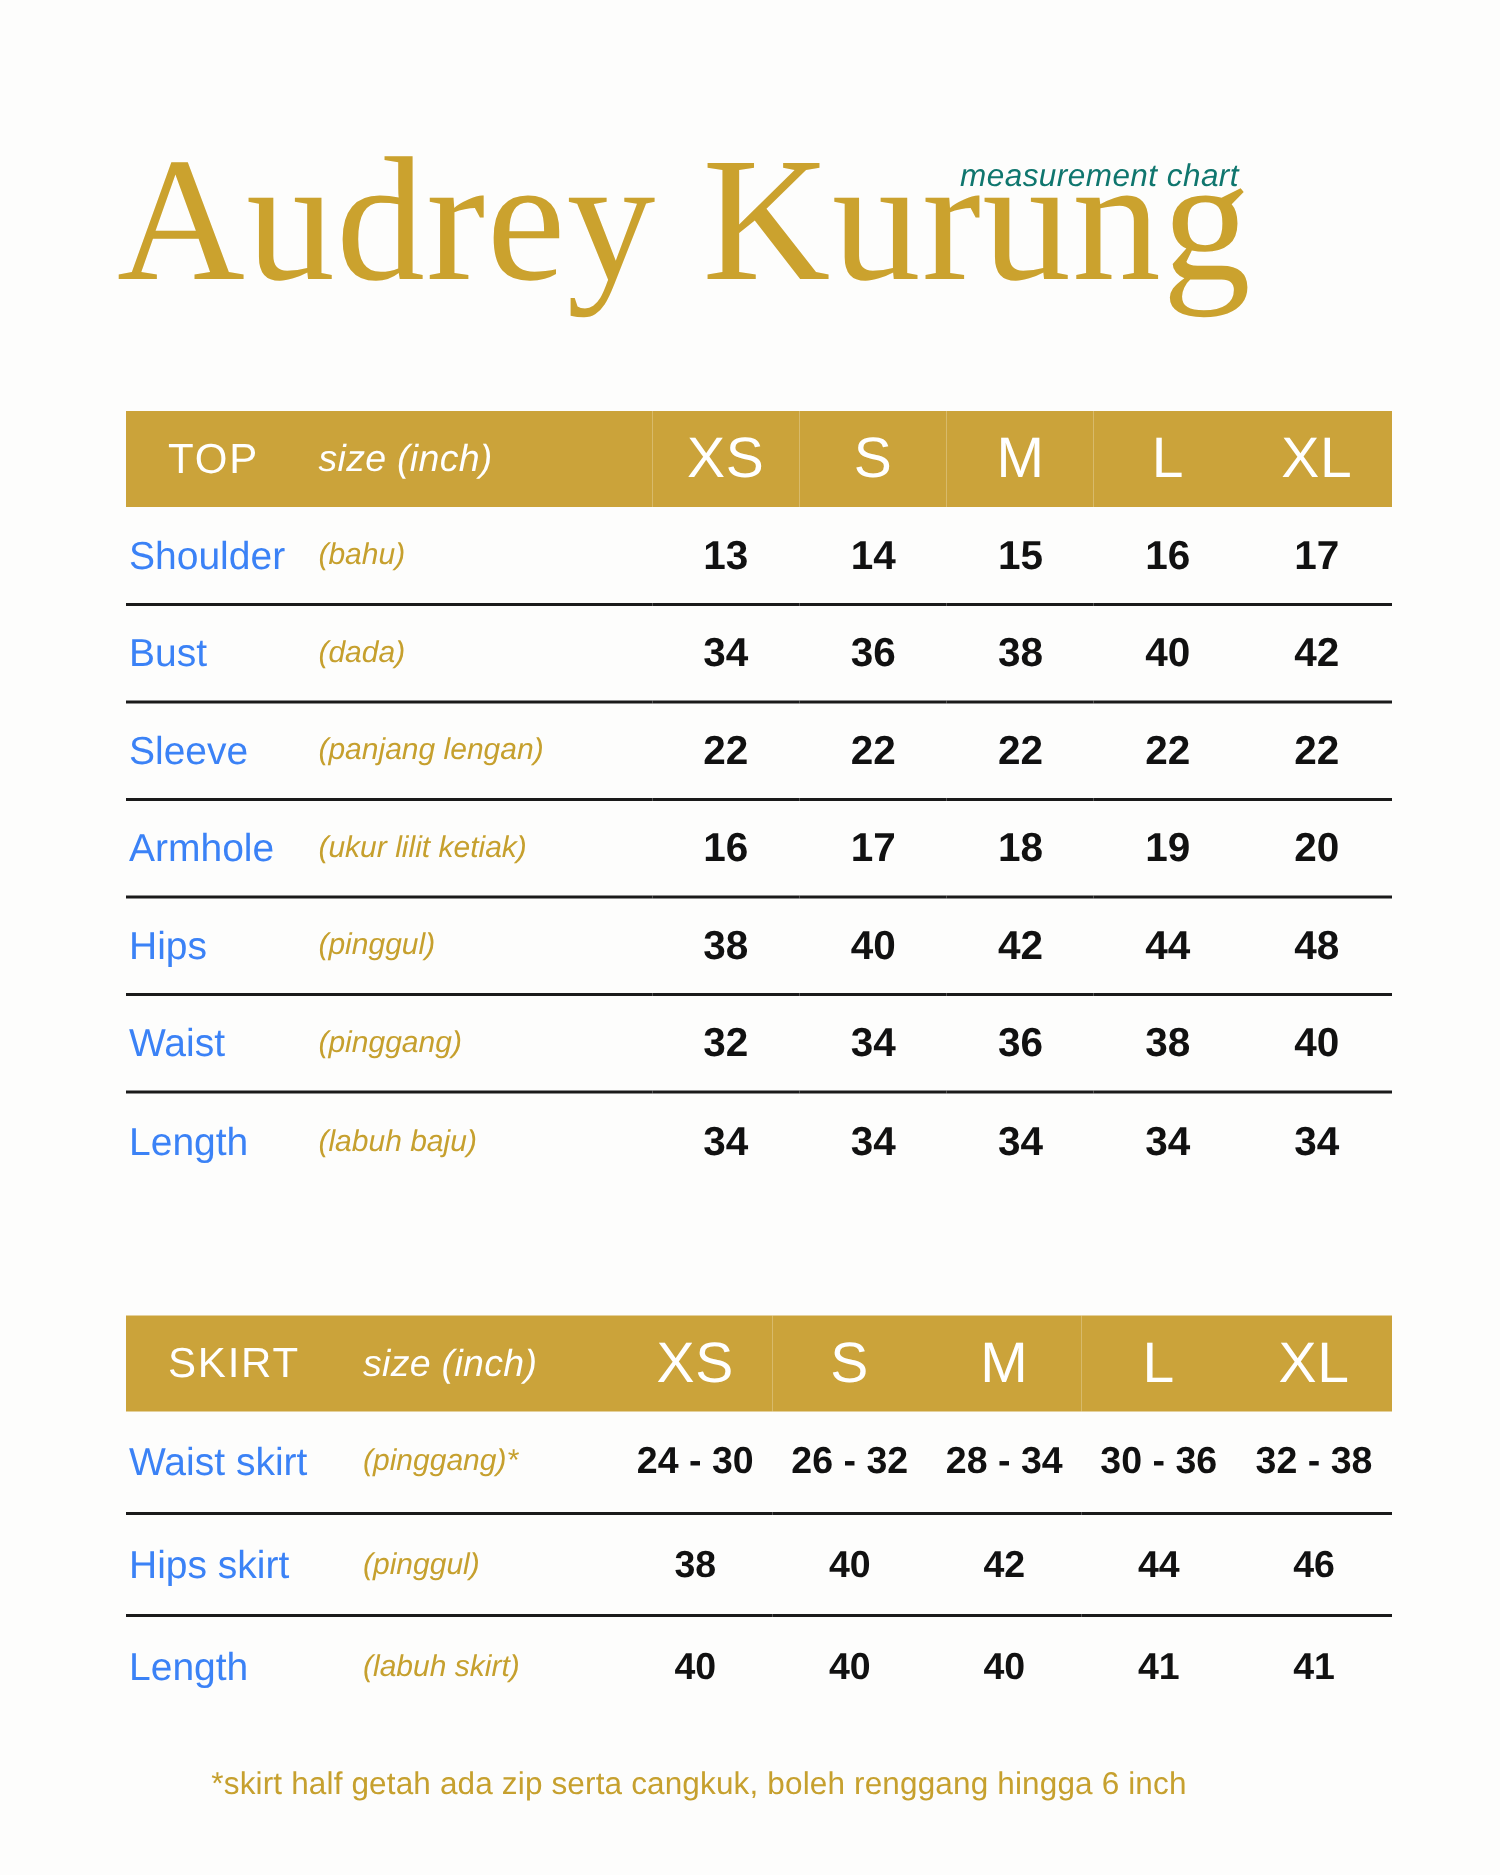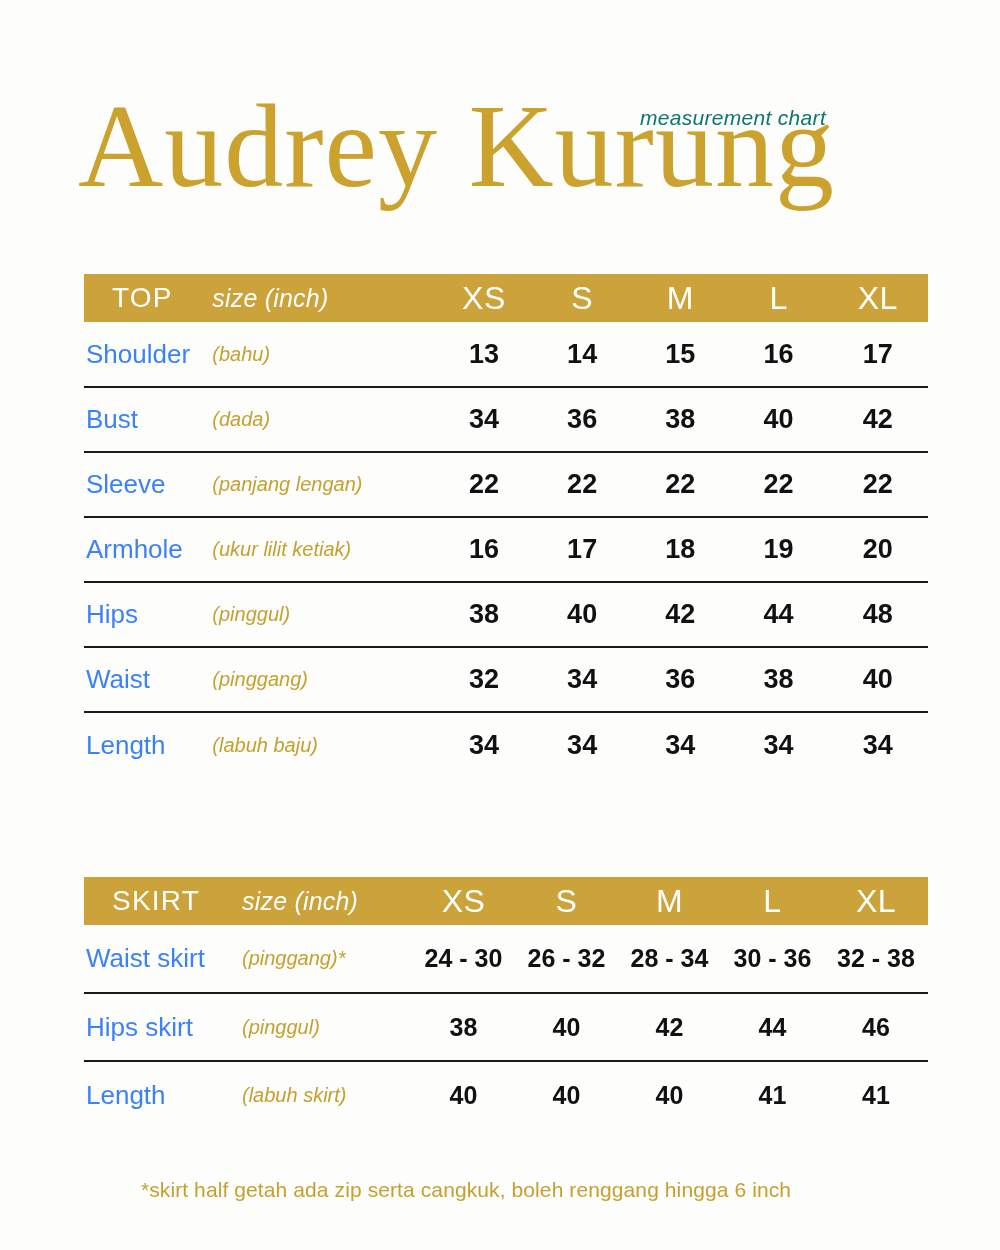--- a/index.html
+++ b/index.html
@@ -56,42 +56,42 @@
 
   .tbl {
     width: 844px;
     border-collapse: collapse;
     table-layout: fixed;
   }
 
   
   .hdr-row {
     background: #cba33a;
-    height: 48px;
+    height: 64px;
   }
   .hdr-row th {
     color: #ffffff;
     font-weight: 400;
     vertical-align: middle;
     padding: 0;
   }
   .hdr-cat {
     font-size: 28px;
     text-align: left;
     padding-left: 28px !important;
     letter-spacing: 1.2px;
   }
   .hdr-unit {
     font-size: 25px;
     font-style: italic;
     text-align: left;
     letter-spacing: 0.2px;
   }
   .hdr-size {
-    font-size: 32px;
+    font-size: 38px;
     text-align: center;
     letter-spacing: 0.5px;
   }
 
   
   .tbl tbody tr { height: 65px; }
   .tbl tbody td {
     padding: 0;
     vertical-align: middle;
     border-top: 2px solid #1a1a1a;

